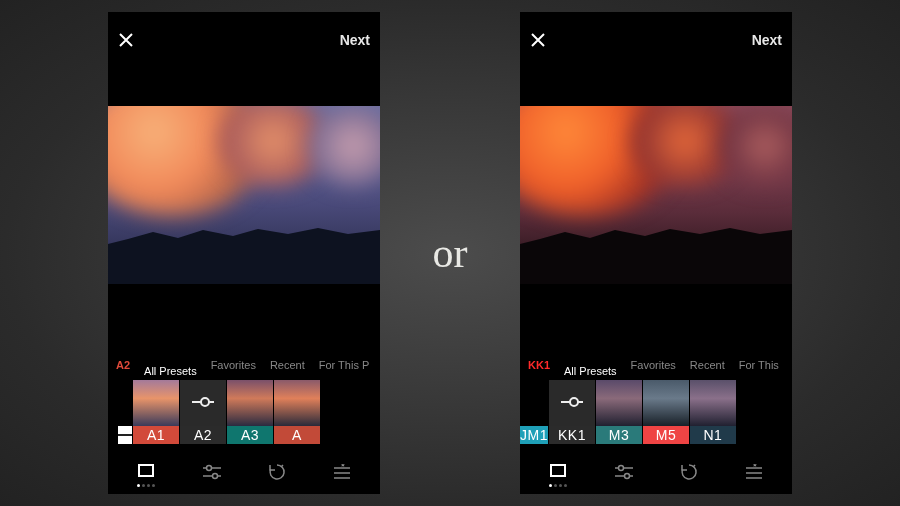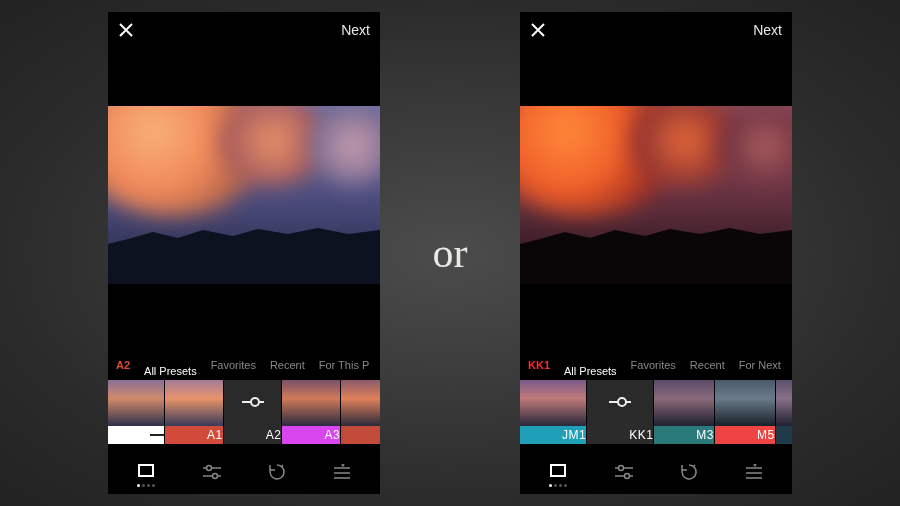--- a/index.html
+++ b/index.html
@@ -4,22 +4,22 @@
 <style>
   html,body{margin:0;padding:0;width:900px;height:506px;overflow:hidden;
     font-family:-apple-system,Helvetica,Arial,sans-serif;}
   body{background:radial-gradient(ellipse at center,#4c4c4c 0%,#2b2b2b 70%,#222 100%);}
   .stage{position:relative;width:900px;height:506px;}
   .or{position:absolute;left:50%;top:50%;transform:translate(-50%,-50%);
     color:#e9e9e5;font-family:Georgia,"Times New Roman",serif;font-size:42px;}
   .phone{position:absolute;top:12px;width:272px;height:482px;background:#000;}
   .phone.left{left:108px;}
   .phone.right{left:520px;}
-  .topbar{height:36px;display:flex;align-items:center;justify-content:space-between;
-    padding:0 10px;}
+  .topbar{height:36px;display:flex;align-items:flex-end;justify-content:space-between;
+    padding:0 10px;font-weight:bold;}
   .close{color:#fff;line-height:1;}
   .close svg{display:block;}
   .next{color:#e8e8e8;font-size:14px;}
   .spacer-top{height:58px;}
   .photo{position:relative;width:100%;height:178px;overflow:hidden;}
   .sky{position:absolute;inset:0;}
   .sky.a{background:linear-gradient(180deg,#6a6fa2 0%,#5a5f96 25%,#4a4a7a 55%,#33355a 80%,#1a1f33 100%);}
   .sky.b{background:linear-gradient(180deg,#8b4a5a 0%,#7d3f50 30%,#5a2c3a 60%,#311820 85%,#150a0d 100%);}
   .cloud{position:absolute;border-radius:50%;filter:blur(10px);}
   .a .c1{left:-30px;top:-30px;width:190px;height:140px;background:radial-gradient(circle at 40% 40%,#f7b27a,#f28a5a 40%,#b3644a 70%,transparent 85%);}
@@ -32,37 +32,37 @@
   .ridge svg{width:100%;height:100%;display:block;}
   .spacer-mid{height:70px;}
   .tabs{display:flex;align-items:center;gap:14px;padding:0 8px;height:22px;
     font-size:11px;white-space:nowrap;overflow:hidden;}
   .tab-current{color:#e04a3a;font-weight:600;}
   .right .tab-current{color:#ff2a2a;}
   .tab{color:#888;}
   .tab.active{color:#fff;margin-top:12px;}
   .strip{display:flex;height:68px;overflow:hidden;padding-top:4px;}
   .preset{flex:0 0 46px;height:64px;display:flex;flex-direction:column;margin-right:1px;}
-  .preset.first{flex:0 0 24px;}
+  .preset.first{flex:0 0 24px;align-items:flex-end;}
   .thumb{flex:1;position:relative;overflow:hidden;}
   .thumb .mini{position:absolute;inset:0;}
   .mini.v0{background:linear-gradient(180deg,#8a6f9a 0%,#d08a6a 40%,#30304a 100%);}
   .mini.v1{background:linear-gradient(180deg,#a47a9a 0%,#e8946a 40%,#3a3a5a 100%);}
   .mini.v3{background:linear-gradient(180deg,#7a506a 0%,#d07a5a 40%,#2a2a40 100%);}
   .mini.v4{background:linear-gradient(180deg,#6a4a6a 0%,#c87050 40%,#242438 100%);}
   .mini.v5{background:linear-gradient(180deg,#8a5a6a 0%,#e0805a 40%,#2a2a3a 100%);}
   .mini.w1{background:linear-gradient(180deg,#7a5a8a 0%,#c07a7a 40%,#28283a 100%);}
   .mini.w3{background:linear-gradient(180deg,#6a3a4a 0%,#a84a3a 40%,#1a1018 100%);}
   .mini.w4{background:linear-gradient(180deg,#5a4a6a 0%,#8a6a7a 40%,#202030 100%);}
   .mini.w5{background:linear-gradient(180deg,#4a5a6a 0%,#6a7a8a 40%,#182028 100%);}
   .mini.w6{background:linear-gradient(180deg,#5a506a 0%,#8a708a 40%,#202030 100%);}
   .thumb.selected{background:#2a2a2a;display:flex;align-items:center;justify-content:center;}
   .adjust-icon{color:#eee;}
-  .plabel{height:18px;font-size:12px;display:flex;align-items:center;justify-content:center;
-    color:#fff;letter-spacing:0.5px;padding-left:42px;}
+  .plabel{height:18px;font-size:14px;display:flex;align-items:center;justify-content:center;
+    color:#fff;letter-spacing:0.5px;}
   .plabel.white{background:#fff;}
   .plabel.white .dash{width:14px;height:2px;background:#222;}
   .navbar{position:absolute;bottom:0;left:0;right:0;height:44px;
     display:flex;align-items:center;justify-content:space-around;padding:0 6px;}
   .navbtn{color:#888;position:relative;}
   .navbtn.on{color:#fff;}
   .navbtn svg{display:block;}
   .dots{position:absolute;left:50%;transform:translateX(-50%);bottom:-6px;display:flex;gap:2px;}
   .dots span{width:3px;height:3px;border-radius:50%;background:#555;}
   .dots span.on{background:#fff;}
@@ -126,21 +126,21 @@
                 <circle cx="13" cy="6" r="4" fill="#2a2a2a" stroke="#eee" stroke-width="2"></circle>
               </svg>
           </span>
         </div>
         <div class="plabel" style="background:#2b2b2b">A2</div>
       </div>
       <div class="preset">
         <div class="thumb">
             <div class="mini v3"></div>
           </div>
-        <div class="plabel" style="background:#d946ef">A3</div>
+        <div class="plabel" style="background:#0f766e">A3</div>
       </div>
       <div class="preset">
         <div class="thumb">
             <div class="mini v5"></div>
           </div>
         <div class="plabel" style="background:#c24a38">A</div>
       </div>
     </div>
     <div class="navbar">
       <span class="navbtn on">
@@ -201,21 +201,21 @@
             <path d="M0 30 L20 25 L45 18 L70 24 L95 16 L125 22 L150 15 L180 20 L210 14 L240 20 L272 16 L272 70 L0 70 Z" fill="#0a0608"></path>
           </svg>
         </div>
     </div>
     <div class="spacer-mid"></div>
     <div class="tabs">
       <span class="tab-current">KK1</span>
       <span class="tab active">All Presets</span>
       <span class="tab">Favorites</span>
       <span class="tab">Recent</span>
-      <span class="tab">For Next</span>
+      <span class="tab">For This</span>
     </div>
     <div class="strip">
       <div class="preset first">
         <div class="thumb">
             <div class="mini w1"></div>
           </div>
         <div class="plabel" style="background:#1fa0b8">JM1</div>
       </div>
       <div class="preset">
         <div class="thumb selected">

